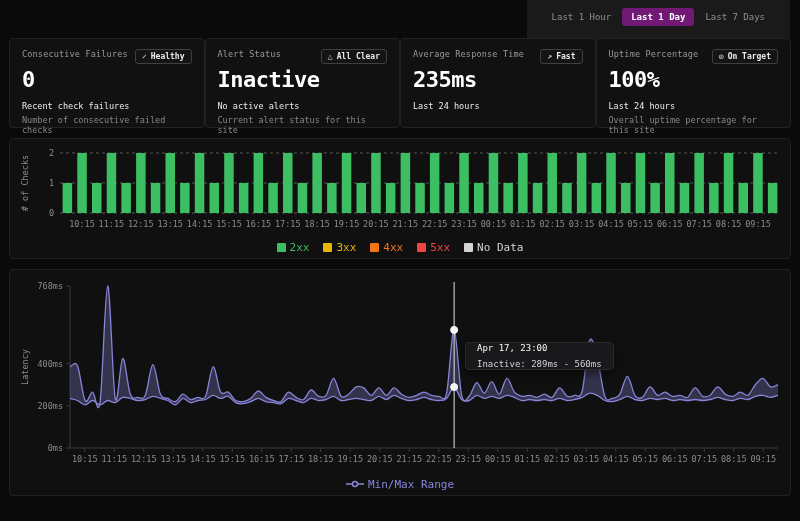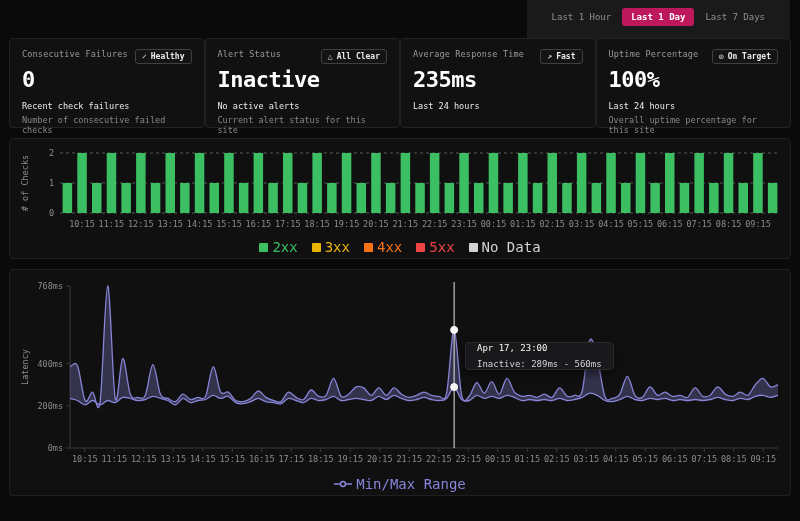--- a/index.html
+++ b/index.html
@@ -2,35 +2,35 @@
 <html><head>
 <meta charset="utf-8">
 <style>
   * { margin:0; padding:0; box-sizing:border-box; }
   html,body { width:800px; height:521px; background:#0a0a0a; overflow:hidden;
     font-family:"DejaVu Sans Mono", monospace; }
   .topbar { height:34px; display:flex; align-items:center; justify-content:flex-end; padding:0 10px; }
   .btn-group { display:flex; gap:2px; background:#1a1a1a; border-radius:4px; padding:16px; }
   .range-btn { font-family:inherit; font-size:9px; color:#8f8f8f; background:transparent;
     border:0; padding:4px 9px; border-radius:3px; cursor:pointer; white-space:nowrap; }
-  .range-btn.selected { background:#be185d; color:#ffffff; font-weight:bold; }
+  .range-btn.selected { background:#701a75; color:#ffffff; font-weight:bold; }
   .cards { display:grid; grid-template-columns:repeat(4,1fr); gap:0; margin:4px 9px 0 9px; }
   .card { background:#111112; border:1px solid #222224; border-radius:4px; padding:10px 12px; height:90px; }
   .card-head { display:flex; justify-content:space-between; align-items:flex-start; }
   .card-title { font-size:8.5px; color:#9a9a9e; letter-spacing:.02em; }
   .badge { display:flex; align-items:center; gap:4px; border:1px solid #3f3f46; background:#141415;
     border-radius:3px; padding:2px 6px; font-size:8px; color:#ececee; font-weight:bold; white-space:nowrap; }
   .badge .bicon { font-size:8px; color:#d4d4d8; }
   .card-value { color:#ffffff; font-size:22px; font-weight:bold; margin-top:3px; letter-spacing:-0.5px; }
   .card-sub { color:#ececee; font-size:8.5px; font-weight:normal; margin-top:9px; }
   .card-desc { color:#87878b; font-size:8.5px; margin-top:4px; }
   .panel { background:#101011; border:1px solid #202022; border-radius:4px; margin:10px 9px 0 9px; padding:6px 8px 3px 8px; }
   .panel svg { display:block; }
   .legend-row { display:flex; justify-content:center; align-items:center; gap:14px; height:16px; }
-  .legend-item { display:flex; align-items:center; gap:4px; font-size:14px; }
+  .legend-item { display:flex; align-items:center; gap:4px; font-size:11px; }
   .legend-swatch { width:9px; height:9px; border-radius:1px; display:inline-block; }
   .lat-wrap { position:relative; }
   .tooltip { position:absolute; left:455px; top:72px; background:#19191c; border:1px solid #2b2b2f;
     border-radius:4px; padding:0 11px; box-shadow:0 4px 10px rgba(0,0,0,.5); z-index:5; white-space:nowrap; }
   .tooltip-title { color:#fafafa; font-size:9px; }
   .tooltip-value { color:#d4d4d8; font-size:9px; margin-top:6px; }
   .lat-legend-icon { display:inline-block; }
   text { font-family:"DejaVu Sans Mono", monospace; }
 </style>
 </head>

